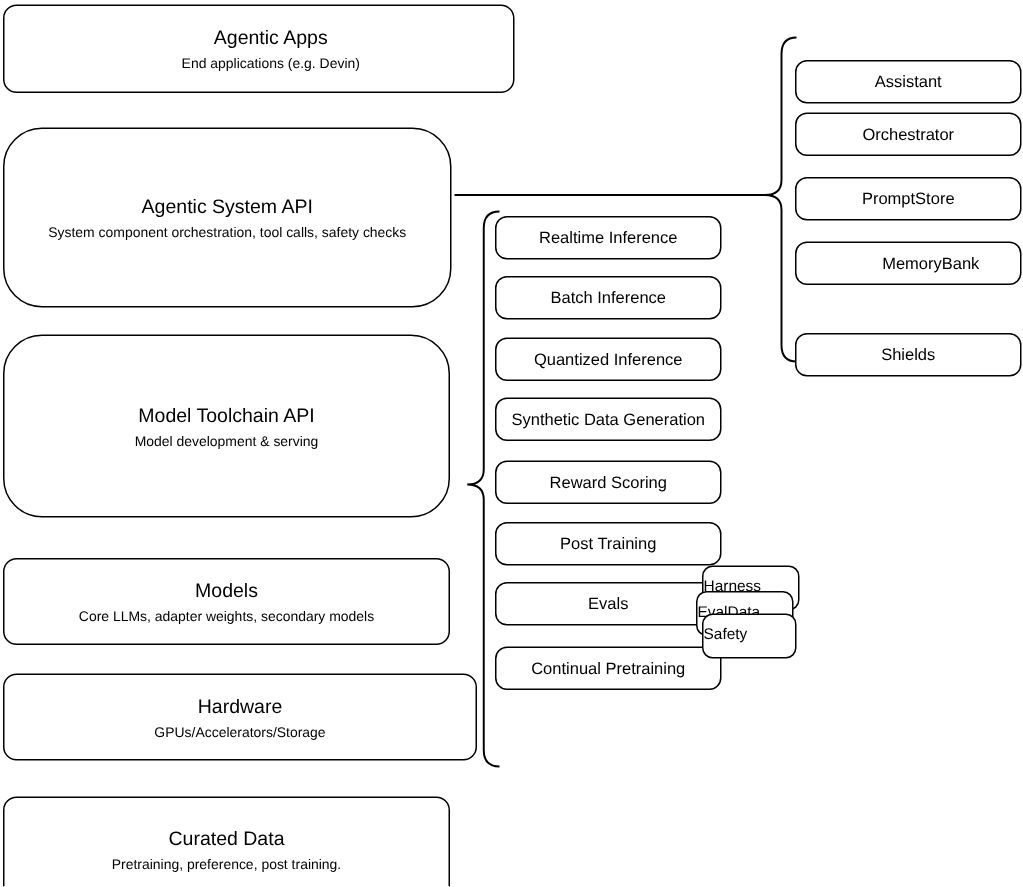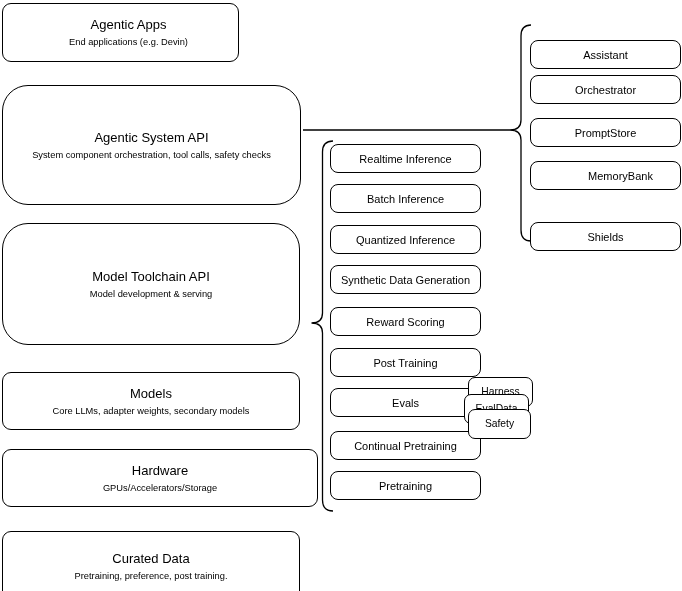--- a/index.html
+++ b/index.html
@@ -65,42 +65,42 @@
   
   .tag {
     position: absolute;
     box-sizing: border-box;
     height: 30px;
     background: #ffffff;
     border: 1.2px solid #000000;
     border-radius: 7px;
     display: flex;
     align-items: center;
-    justify-content: center;
+    justify-content: flex-start;
     text-align: center;
     font-size: 10.3px;
     line-height: 12px;
     z-index: 4;
   }
 </style>
 </head>
 <body>
 
 <div class="stage">
 
   <svg class="layer-svg" width="682" height="591" viewBox="0 0 682 591">
 
     <path d="M 303 130 L 510 130" fill="none" stroke="#000000" stroke-width="1.3"></path>
 
     <path d="M 333 141 Q 322.5 141 322.5 152 L 322.5 313 Q 322.5 323 311.5 323 Q 322.5 323 322.5 333 L 322.5 500 Q 322.5 511 333 511" fill="none" stroke="#000000" stroke-width="1.3"></path>
 
     <path d="M 531 25 Q 521 25 521 36 L 521 120 Q 521 130 510 130 Q 521 130 521 140 L 521 230 Q 521 241 531 241" fill="none" stroke="#000000" stroke-width="1.3"></path>
   </svg>
 
-  <div class="node r-sm" style="left:2px; top:3px; width:237px; height:59px;padding-left:16px;">
+  <div class="node r-sm" style="left:2px; top:3px; width:341px; height:59px;padding-left:16px;">
     <div class="t">Agentic Apps</div>
     <div class="s">End applications (e.g. Devin)</div>
   </div>
 
   <div class="node r-lg" style="left:2px; top:85px; width:299px; height:120px;">
     <div class="t">Agentic System API</div>
     <div class="s">System component orchestration, tool calls, safety checks</div>
   </div>
 
   <div class="node r-lg" style="left:2px; top:223px; width:298px; height:122px;">
@@ -140,23 +140,20 @@
   </div>
   <div class="chip" style="left:330px; top:348px;">
     <span>Post Training</span>
   </div>
   <div class="chip" style="left:330px; top:388px;">
     <span>Evals</span>
   </div>
   <div class="chip" style="left:330px; top:431px;">
     <span>Continual Pretraining</span>
   </div>
-  <div class="chip" style="left:330px; top:471px;">
-    <span>Pretraining</span>
-  </div>
 
   <div class="tag" style="left:468px; top:377px; width:65px;">
     <span>Harness</span>
   </div>
   <div class="tag" style="left:464px; top:393.5px; width:65px;">
     <span>EvalData</span>
   </div>
   <div class="tag" style="left:468px; top:409px; width:63px;">
     <span>Safety</span>
   </div>

